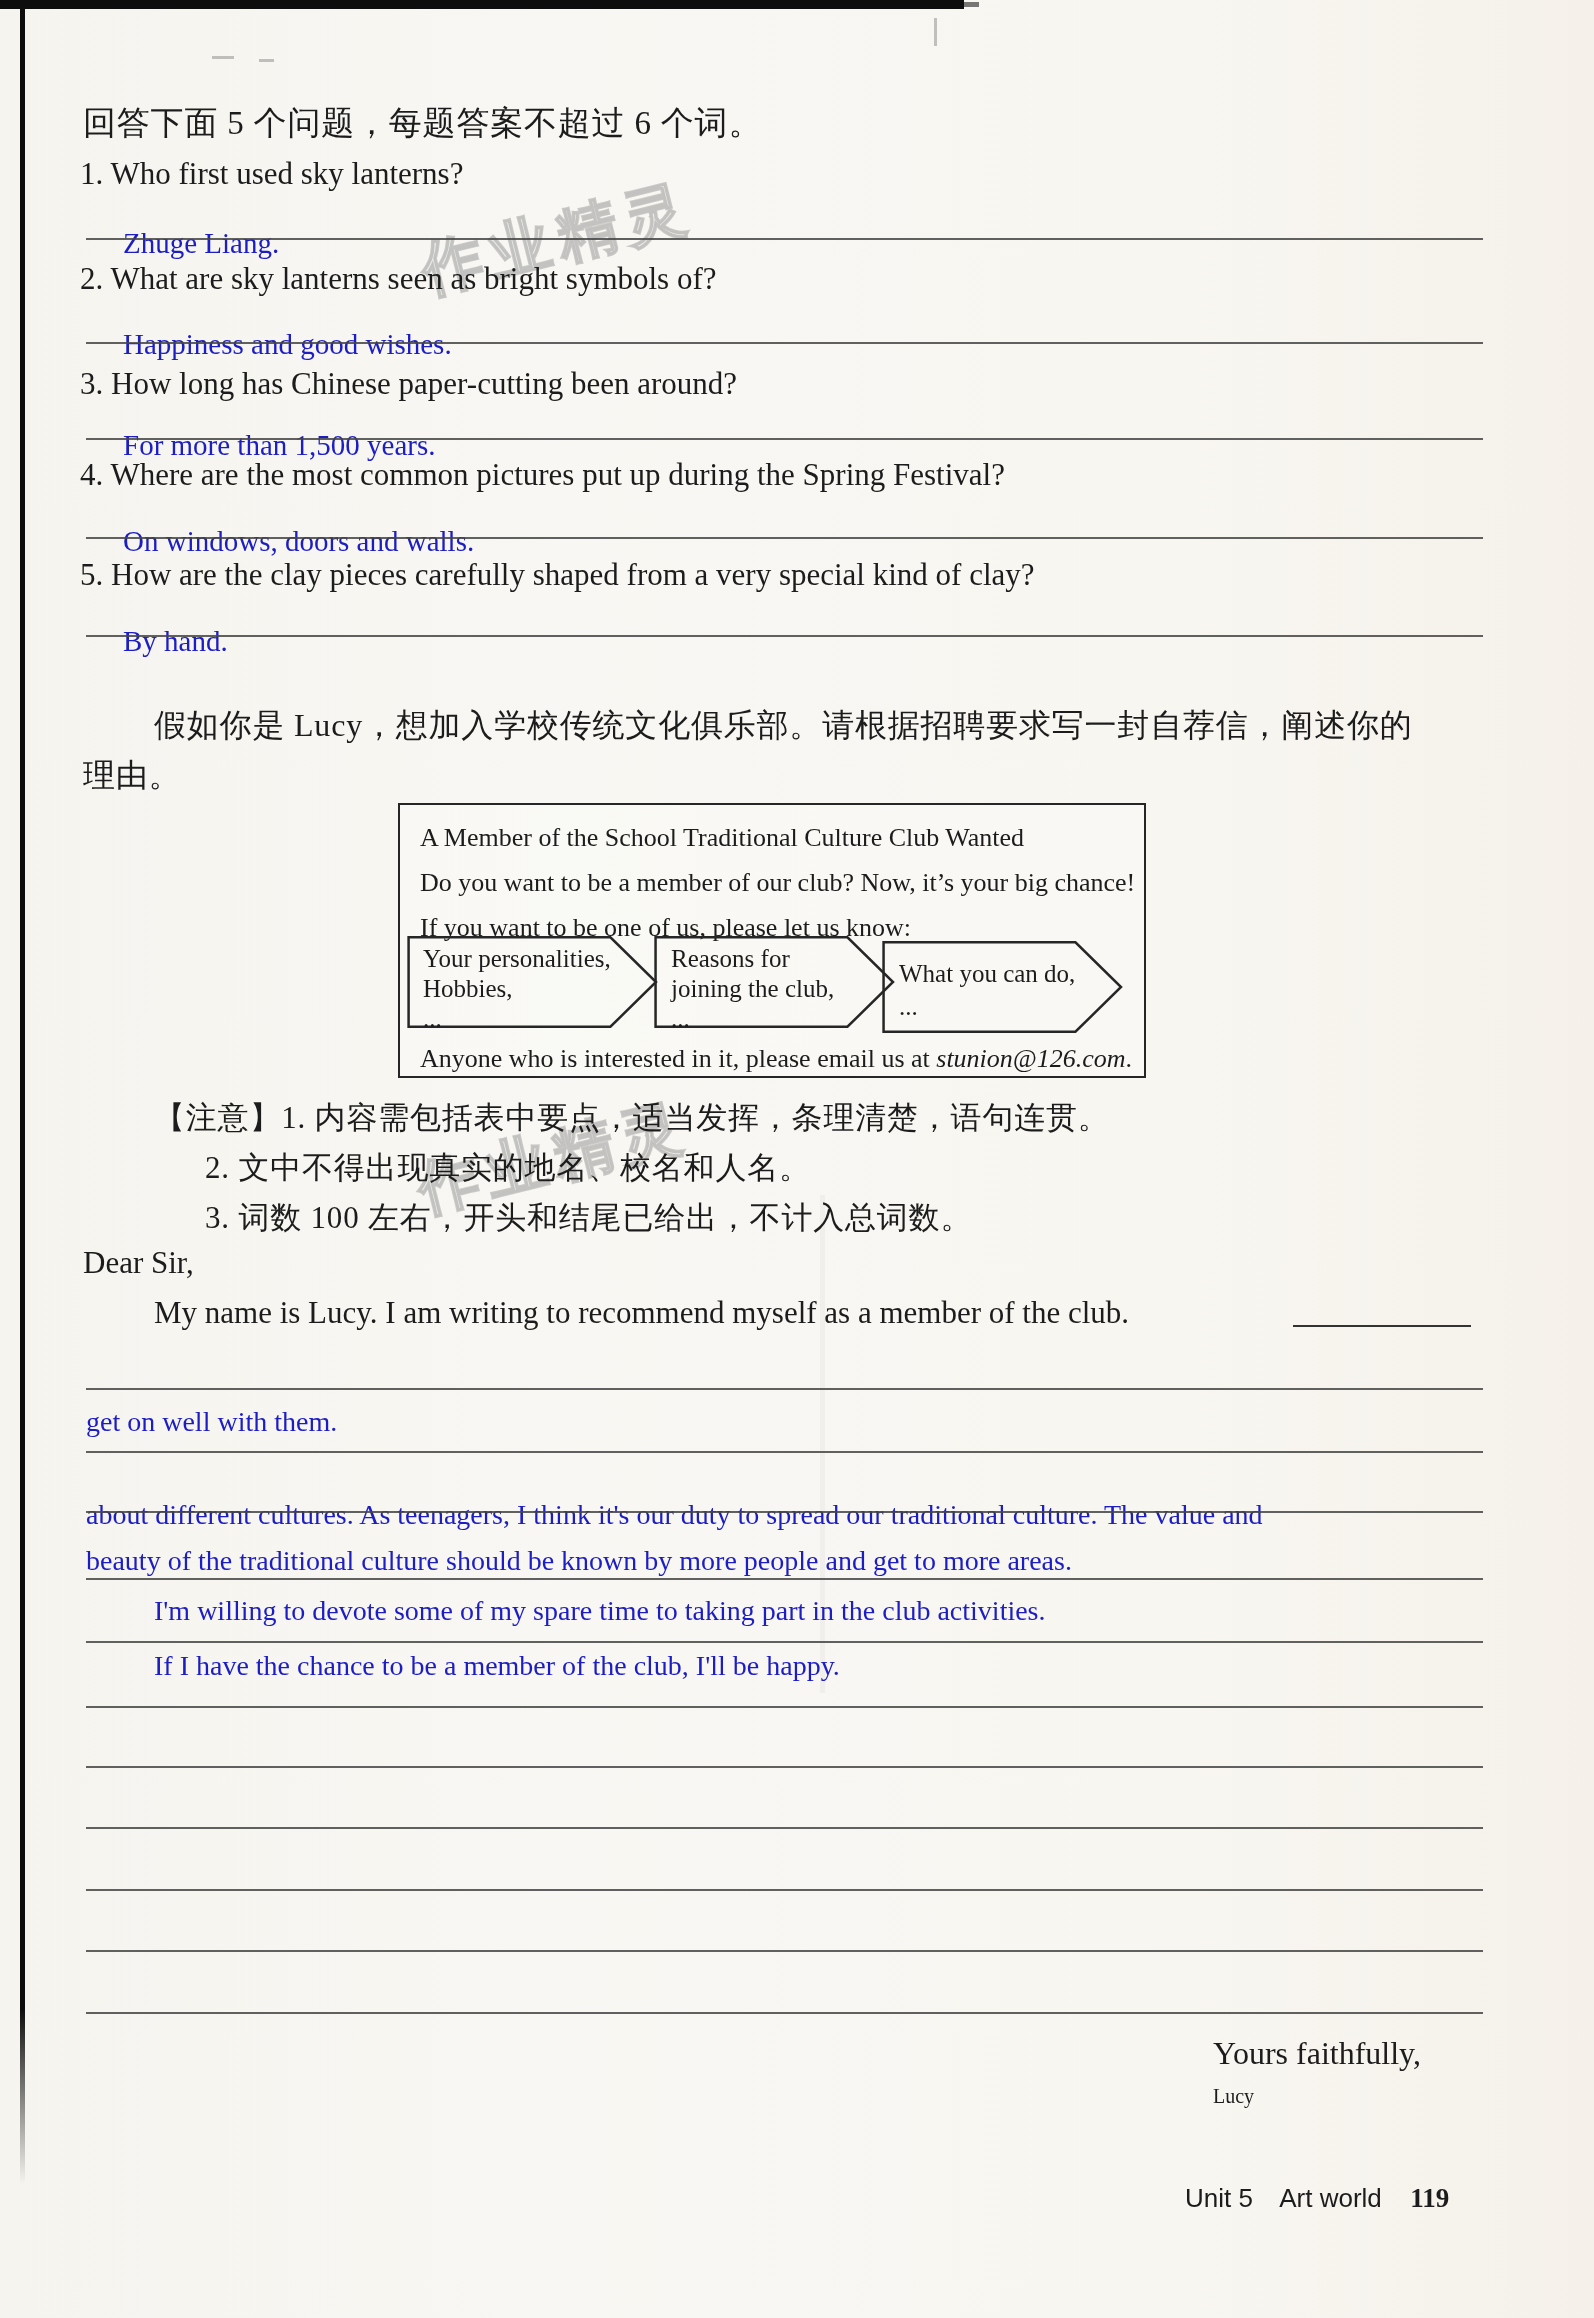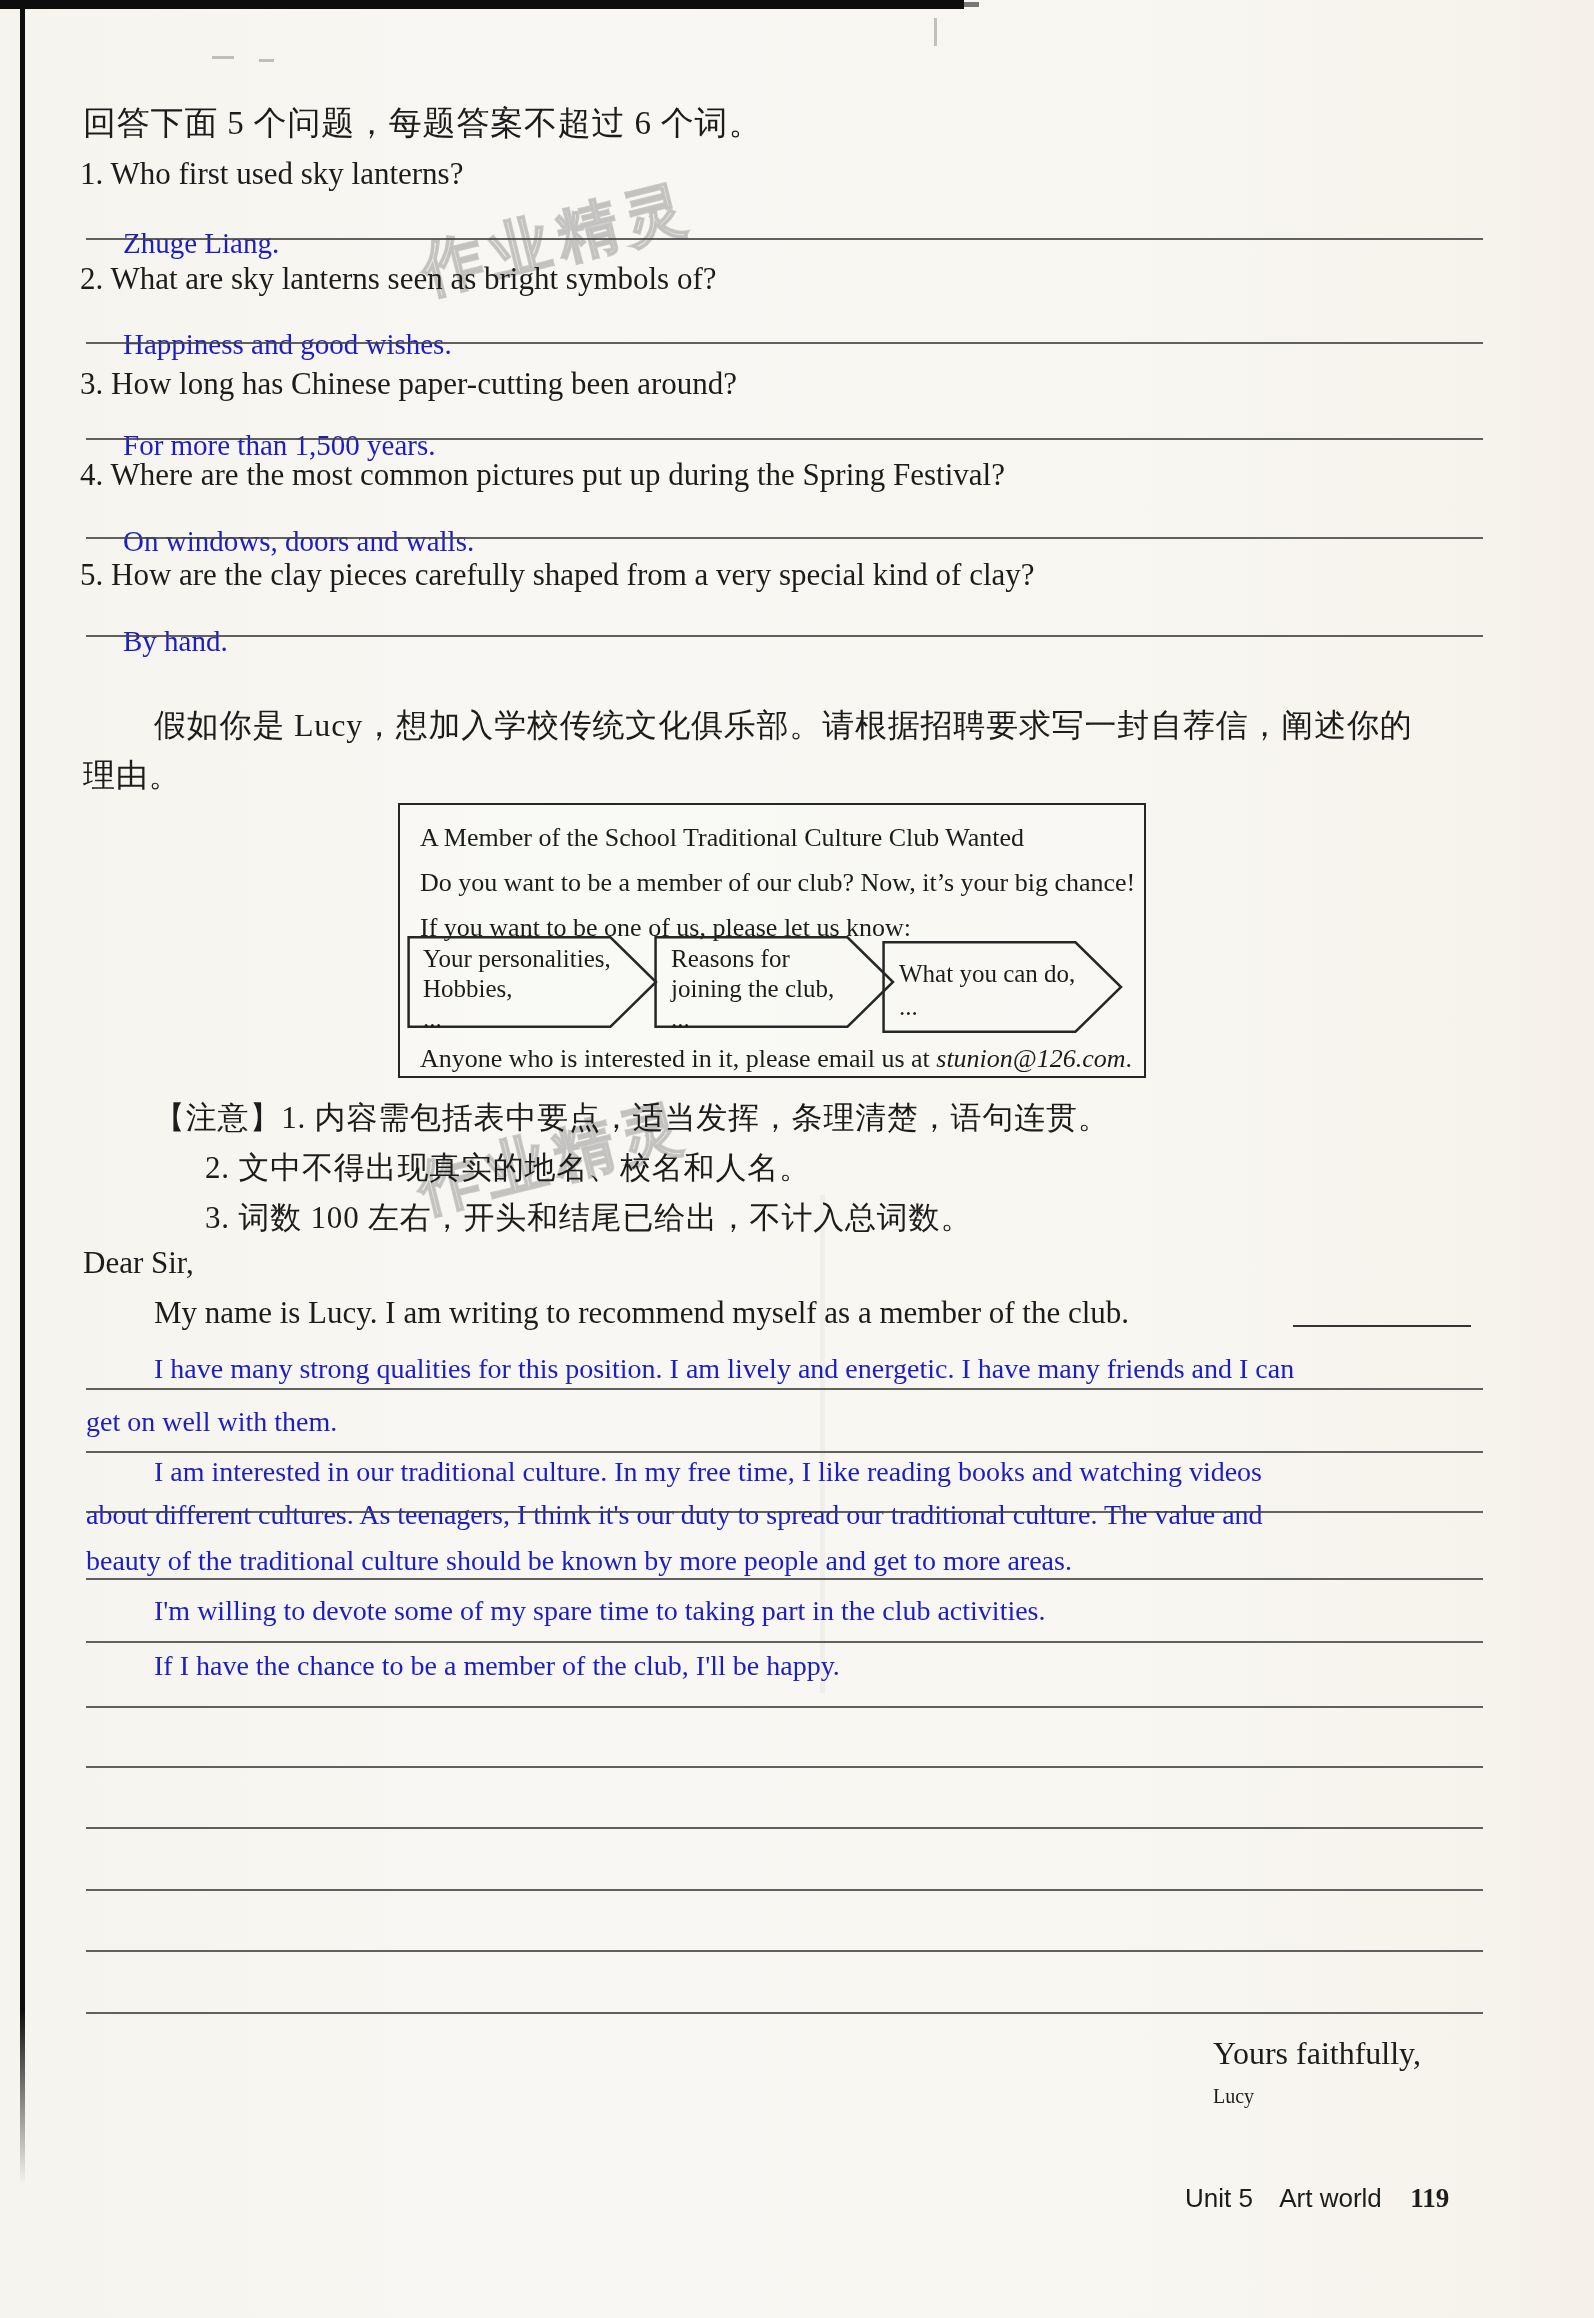--- a/index.html
+++ b/index.html
@@ -105,25 +105,23 @@
   </div>
 
   <div class="abs zh" style="left:154px;top:1097px;font-size:31px;">【注意】1. 内容需包括表中要点，适当发挥，条理清楚，语句连贯。</div>
   <div class="abs zh" style="left:205px;top:1147px;font-size:31px;">2. 文中不得出现真实的地名、校名和人名。</div>
   <div class="abs zh" style="left:205px;top:1197px;font-size:31px;">3. 词数 100 左右，开头和结尾已给出，不计入总词数。</div>
 
   <div class="abs en" style="left:83px;top:1245px;font-size:31px;">Dear Sir,</div>
   <div class="abs en" style="left:154px;top:1295px;font-size:31px;">My name is Lucy. I am writing to recommend myself as a member of the club.</div>
   <div class="underline-seg" style="left:1293px;top:1325px;width:178px;"></div>
 
-  <div class="abs en blue" style="left:154px;top:1353px;">I have many strong qualities for this position. I am lively and energetic. I have many friends and I can</div>
   <div class="rule" style="top:1388px;"></div>
   <div class="abs en blue" style="left:86px;top:1406px;">get on well with them.</div>
   <div class="rule" style="top:1451px;"></div>
-  <div class="abs en blue" style="left:154px;top:1456px;">I am interested in our traditional culture. In my free time, I like reading books and watching videos</div>
   <div class="abs en blue" style="left:86px;top:1499px;">about different cultures. As teenagers, I think it's our duty to spread our traditional culture. The value and</div>
   <div class="rule" style="top:1511px;"></div>
   <div class="abs en blue" style="left:86px;top:1545px;">beauty of the traditional culture should be known by more people and get to more areas.</div>
   <div class="rule" style="top:1578px;"></div>
   <div class="abs en blue" style="left:154px;top:1595px;">I'm willing to devote some of my spare time to taking part in the club activities.</div>
   <div class="rule" style="top:1641px;"></div>
   <div class="abs en blue" style="left:154px;top:1650px;">If I have the chance to be a member of the club, I'll be happy.</div>
   <div class="rule" style="top:1706px;"></div>
 
   <div class="rule" style="top:1766px;"></div>

